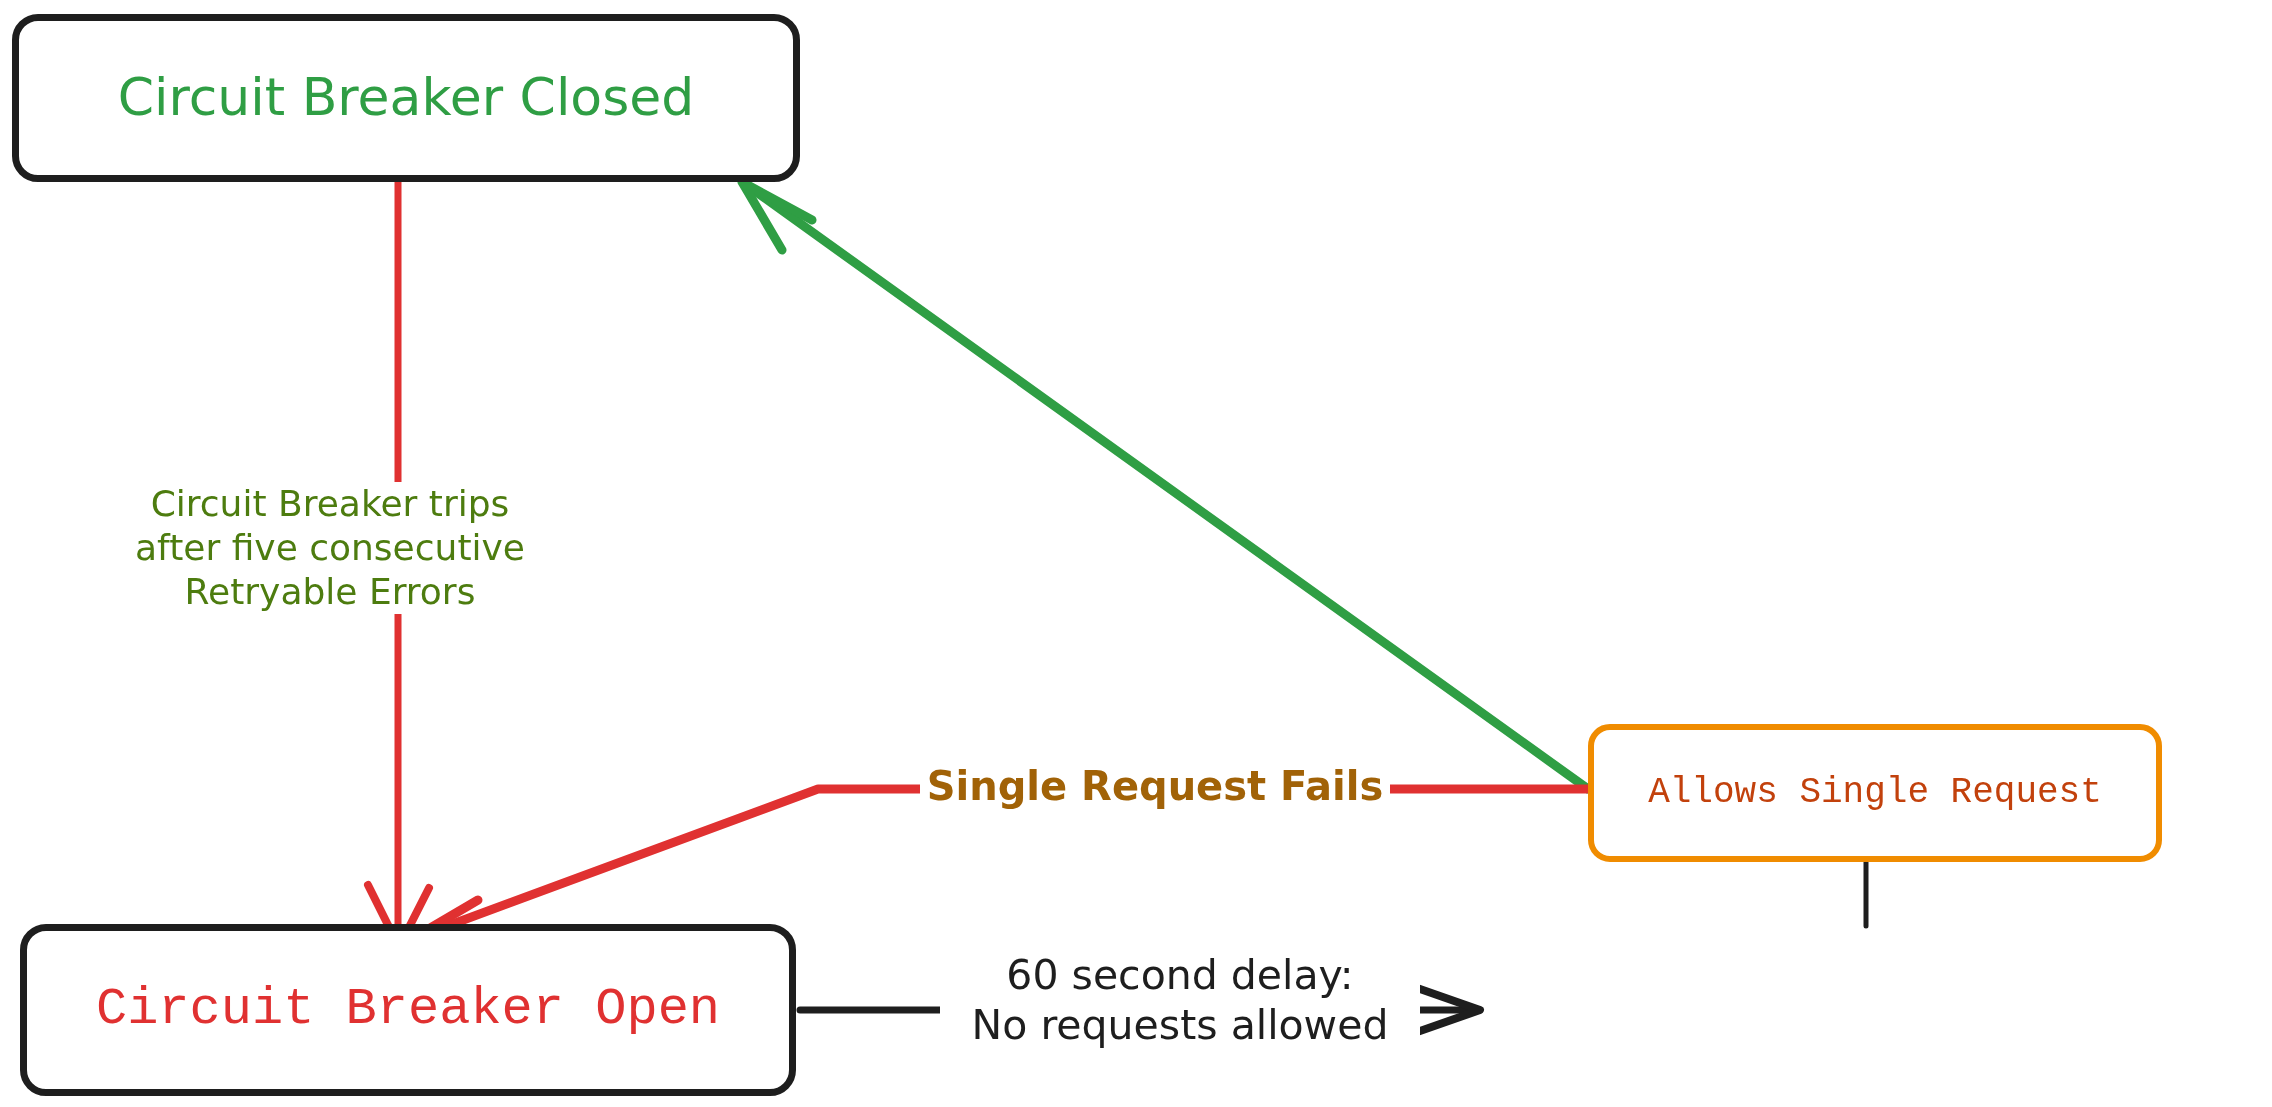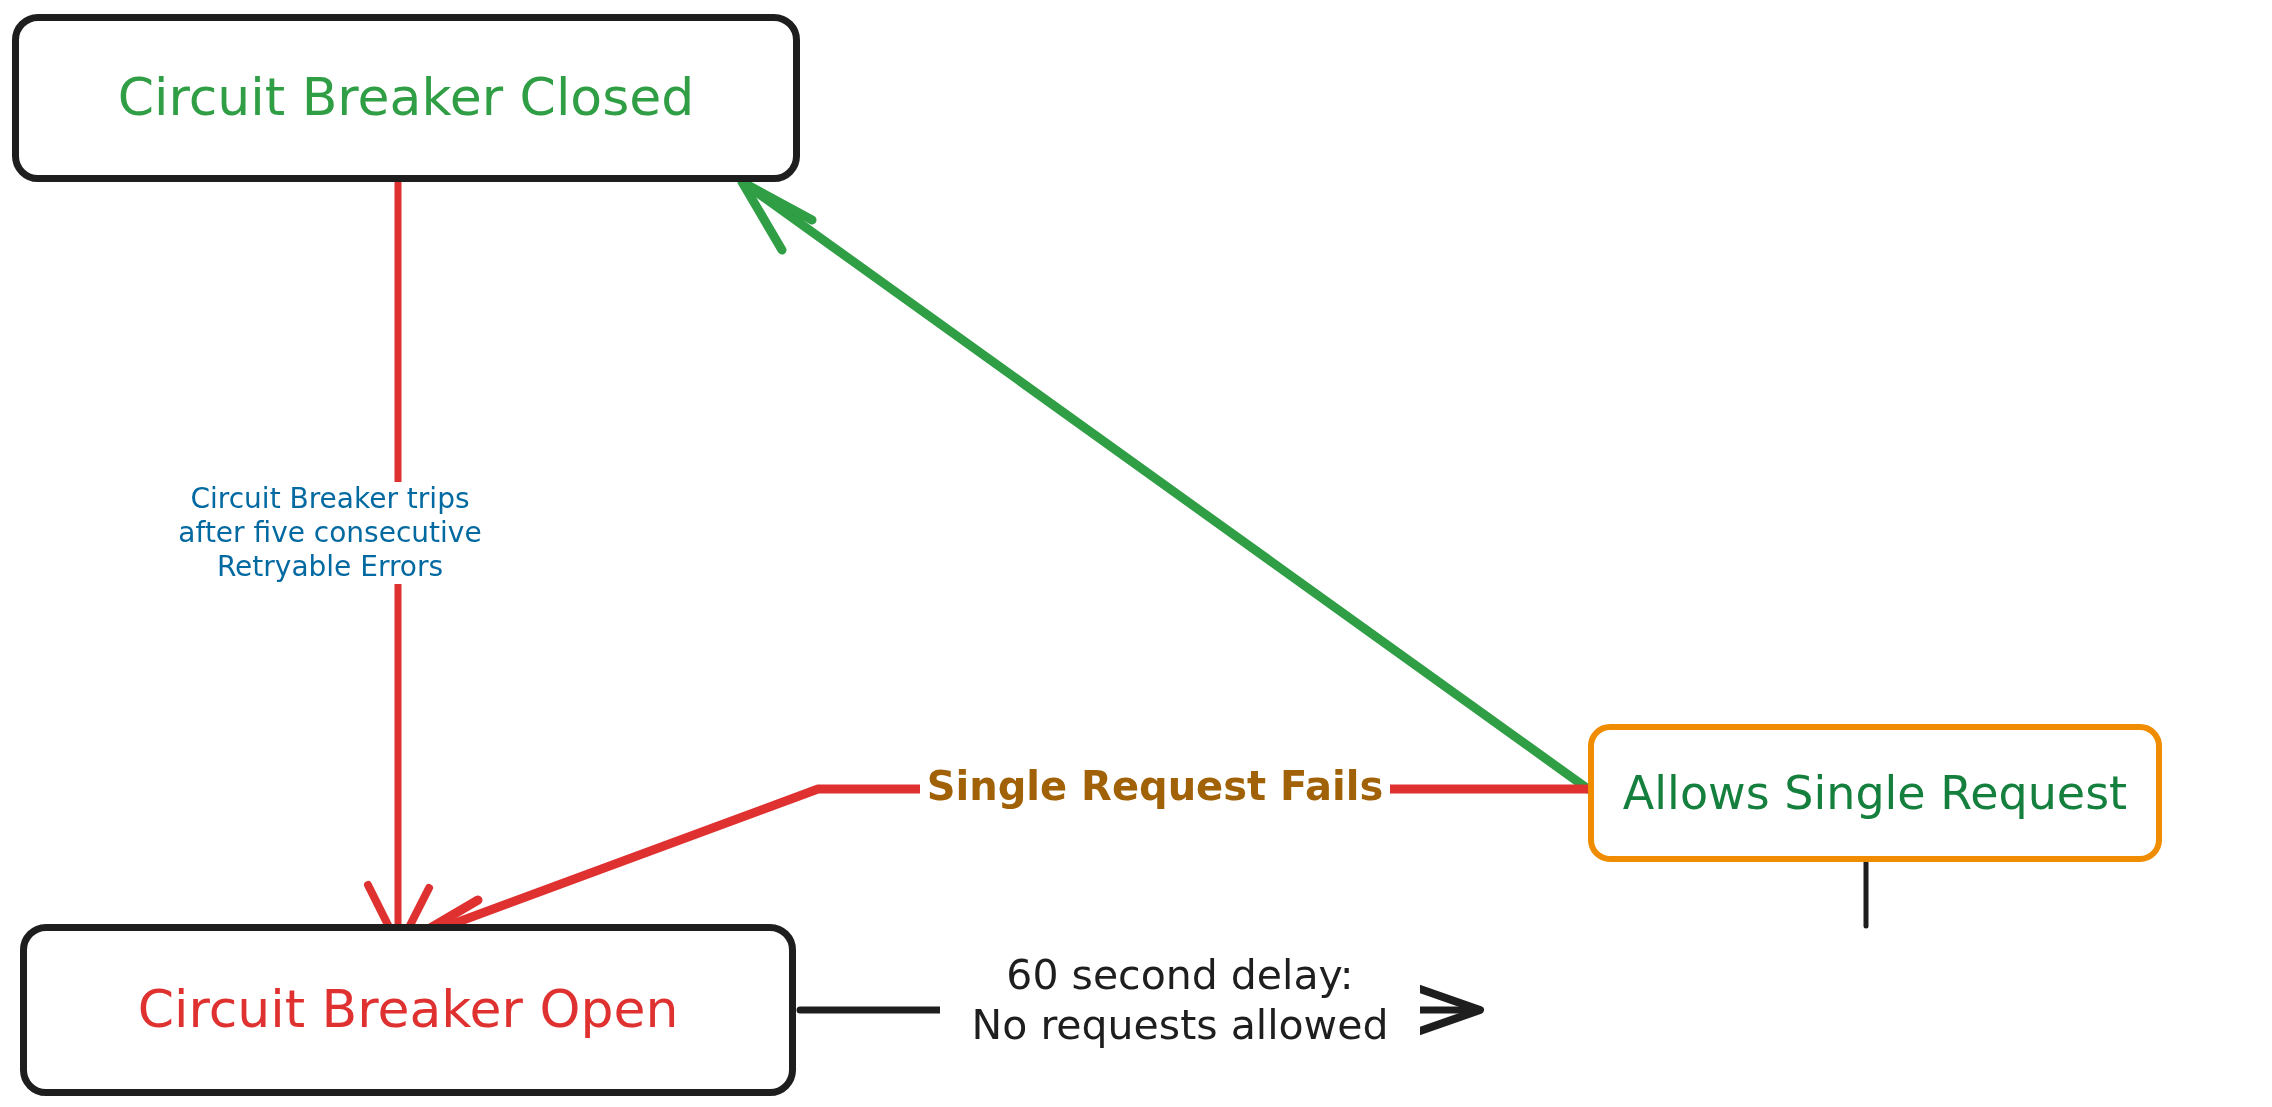--- a/index.html
+++ b/index.html
@@ -57,55 +57,57 @@
   }
   #node-open {
     left: 20px;
     top: 924px;
     width: 776px;
     height: 172px;
   }
   #node-open .node-label {
     color: #e03131;
     font-size: 52px;
+    font-family: Liberation Mono, monospace;
   }
   #node-half-open {
     left: 1484px;
     top: 924px;
     width: 782px;
     height: 172px;
   }
   #node-half-open .node-label {
     color: #f59f00;
     font-size: 52px;
   }
   #node-allows-single {
     left: 1588px;
     top: 724px;
     width: 574px;
     height: 138px;
   }
   #node-allows-single .node-label {
-    color: #15803d;
-    font-size: 46px;
+    color: #c2410c;
+    font-size: 36px;
+    font-family: Liberation Mono, monospace;
   }
   .edge-label {
     position: absolute;
     text-align: center;
     line-height: 1.22;
     white-space: pre;
     background: #ffffff;
     pointer-events: none;
   }
   #label-trips {
     left: 130px;
     top: 482px;
     width: 400px;
-    color: #0369a1;
-    font-size: 28px;
+    color: #4d7c0f;
+    font-size: 36px;
   }
   #label-succeeds {
     left: 876px;
     top: 468px;
     width: 500px;
     color: #2f9e44;
     font-size: 38px;
   }
   #label-fails {
     left: 920px;

